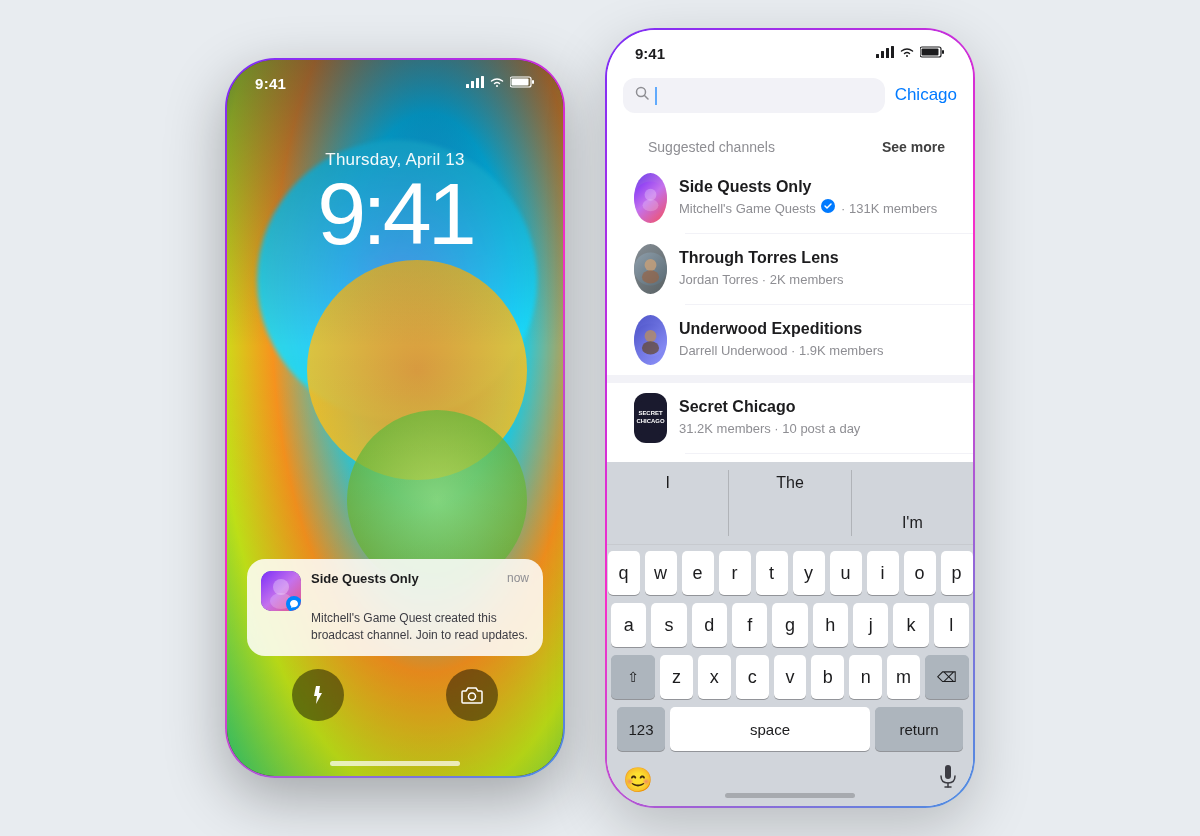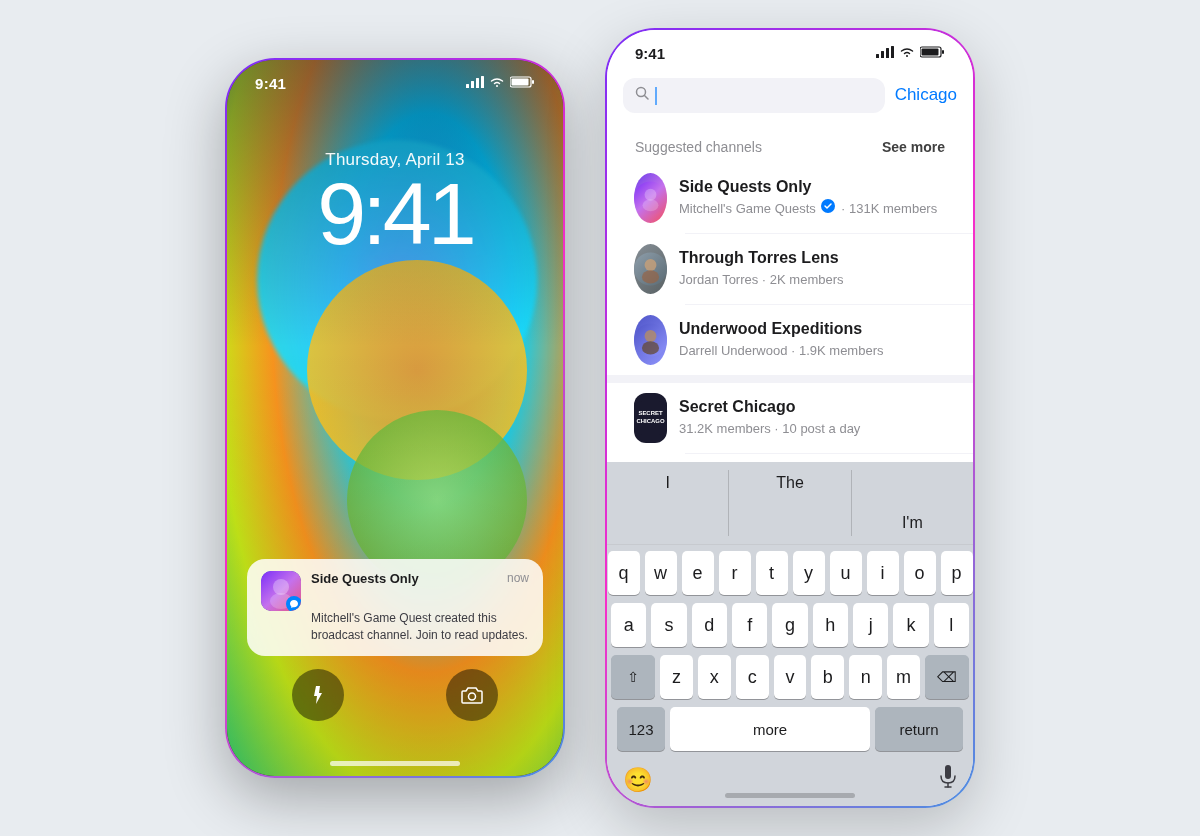--- a/index.html
+++ b/index.html
@@ -342,20 +342,21 @@
       background: white;
       flex: 1;
       overflow: hidden;
     }
 
     .section-header {
       display: flex;
       justify-content: space-between;
       align-items: center;
       padding: 16px 28px 8px;
+      margin-left: 13px;
     }
 
     .section-title {
       font-size: 14px;
       color: #8e8e93;
       font-weight: 400;
     }
 
     .see-more-btn {
       font-size: 14px;
@@ -839,21 +840,21 @@
           <div class="key">c</div>
           <div class="key">v</div>
           <div class="key">b</div>
           <div class="key">n</div>
           <div class="key">m</div>
           <div class="key key-special">⌫</div>
         </div>
 
         <div class="key-row">
           <div class="key key-special key-numbers">123</div>
-          <div class="key key-space">more</div>
+          <div class="key key-space">space</div>
           <div class="key key-special key-return">return</div>
         </div>
       </div>
 
       <div class="keyboard-bottom-bar">
         <span class="emoji-key">😊</span>
         <span class="mic-key">
           <svg width="18" height="24" viewBox="0 0 18 24">
             <rect x="6" y="0" width="6" height="14" rx="3" fill="#3c3c43"></rect>
             <path d="M2 11 Q2 18 9 18 Q16 18 16 11" stroke="#3c3c43" stroke-width="1.5" fill="none" stroke-linecap="round"></path>

